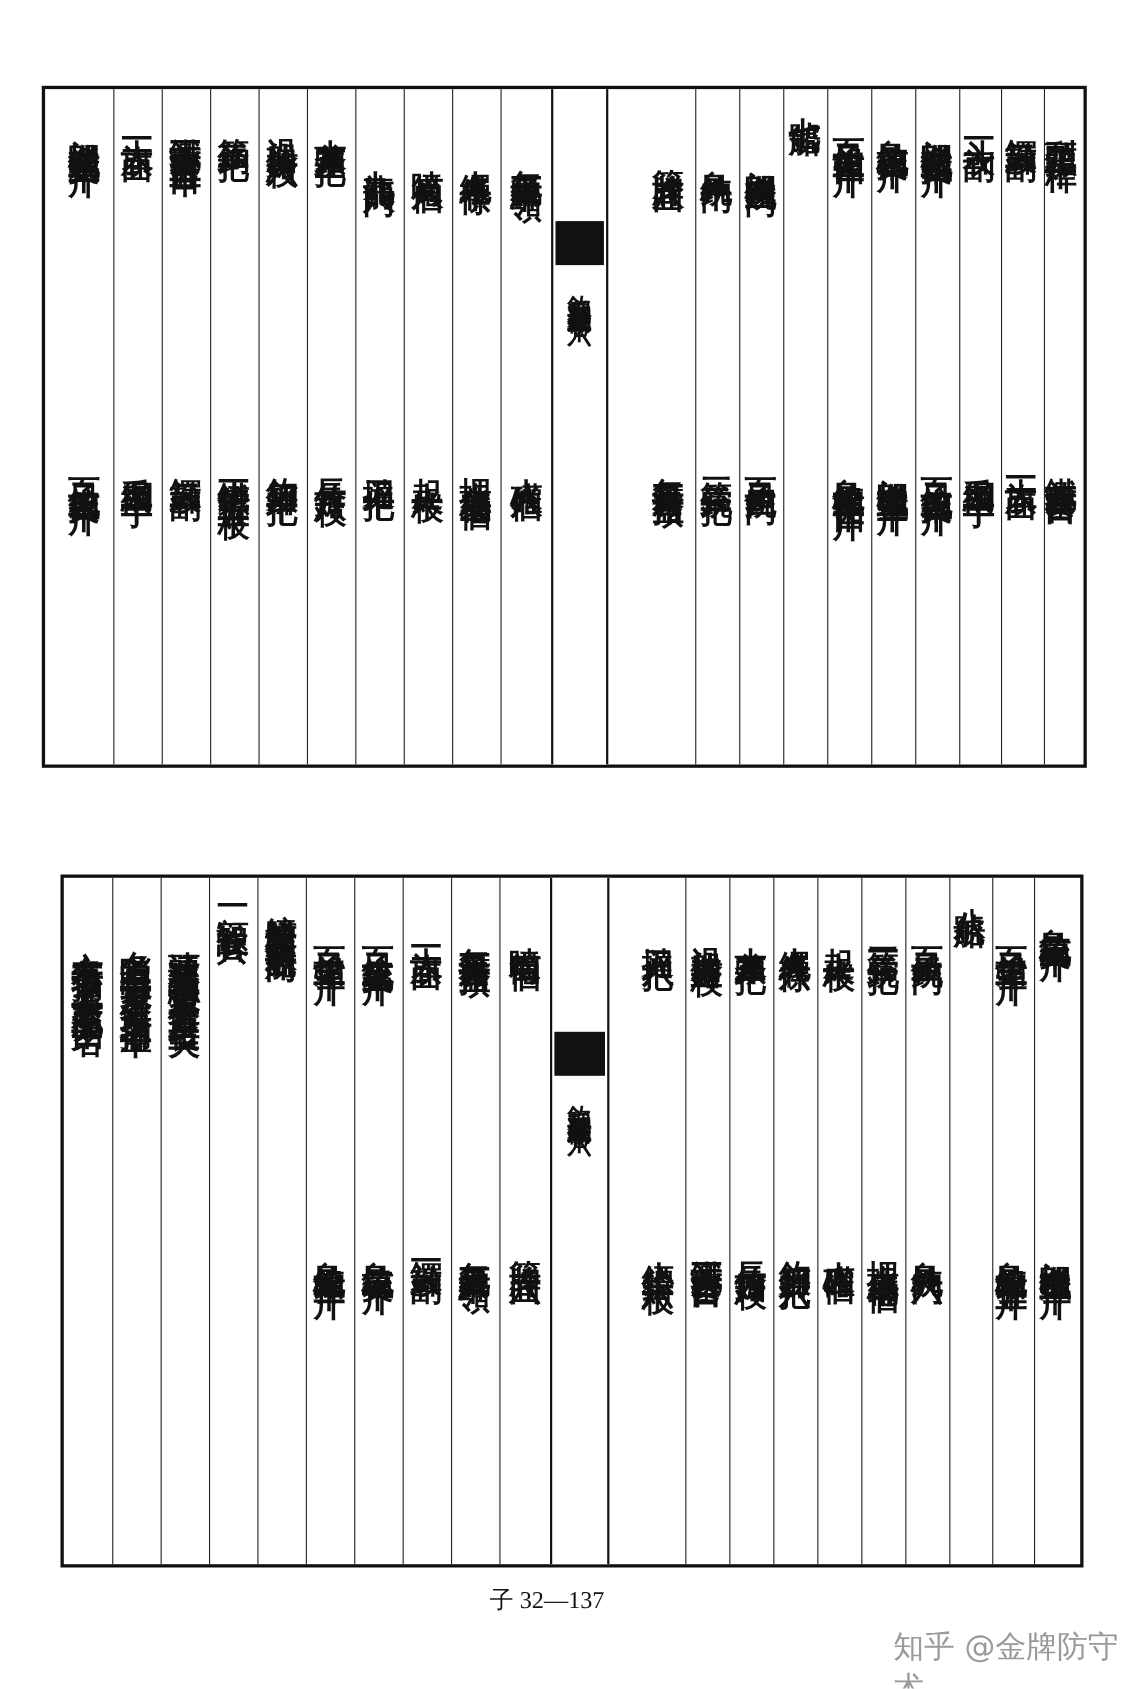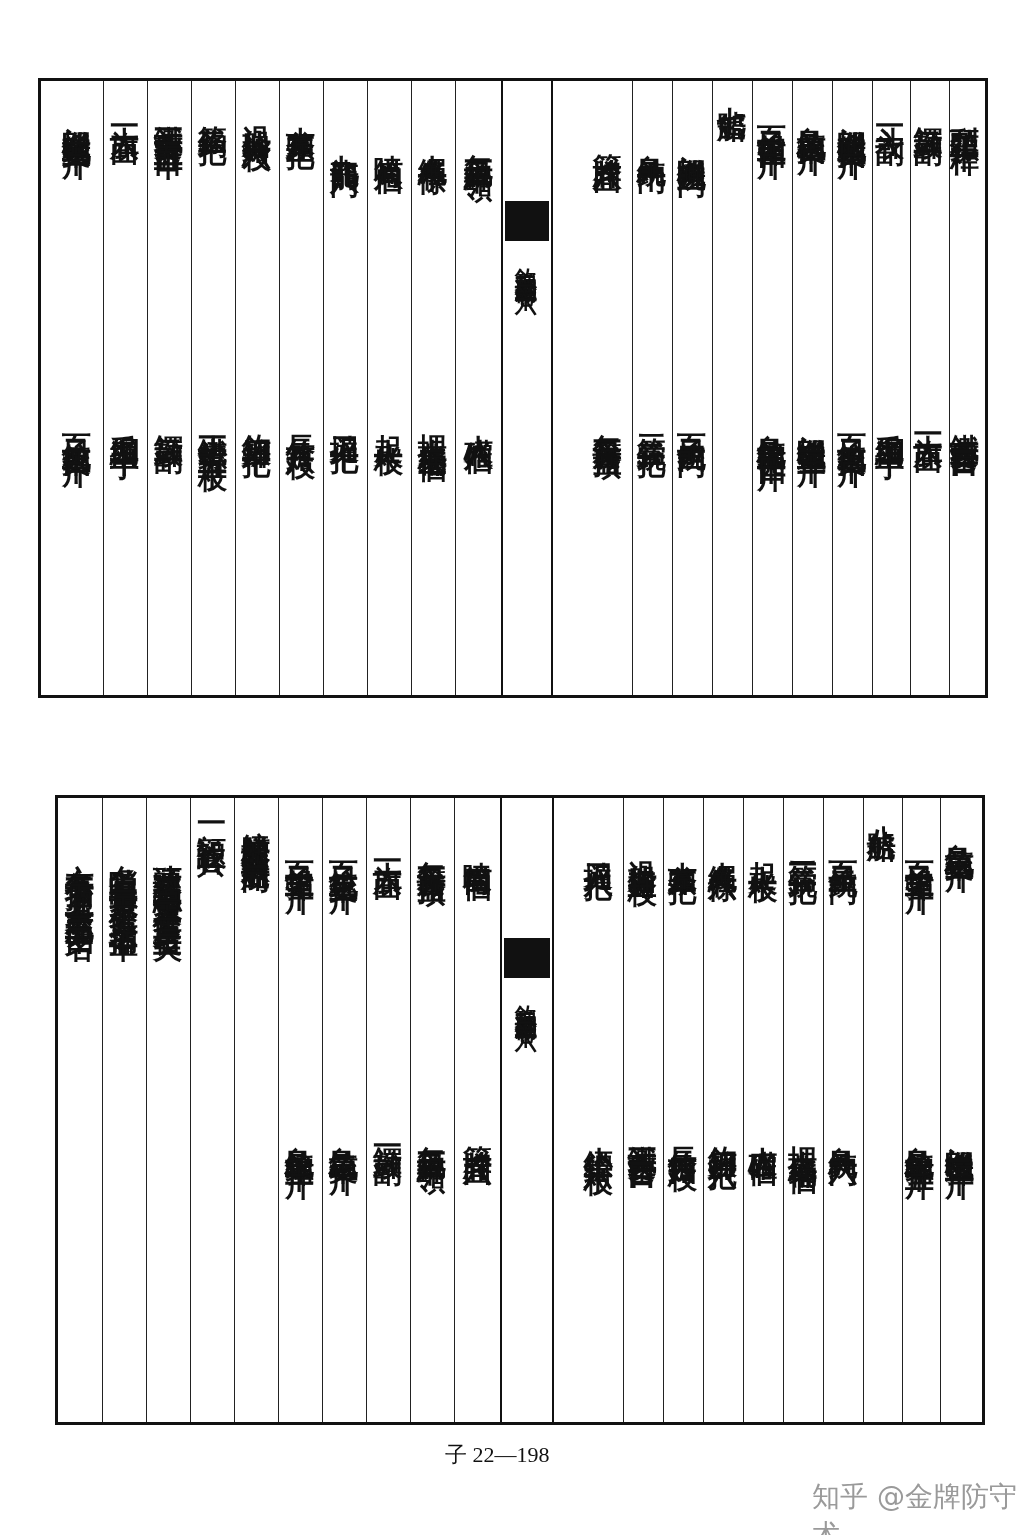--- a/index.html
+++ b/index.html
@@ -197,14 +197,14 @@
       </div>
     <div class="col" style="width:44px">
         <span class="cell" style="top:10px;right:8px">　名哨官二員每員家丁一名健步一名捕盜十</span>
       </div>
     <div class="col" style="width:44px">
         <span class="cell" style="top:10px;right:8px">　六名每名捕丁一名共十六名舵工三十四名</span>
       </div>
   </div>
 </div>
 
-<div class="footer">子 22—198</div>
+<div class="footer">子 32—137</div>
 <div class="watermark">知乎 @金牌防守术</div>
 
 </body></html>

